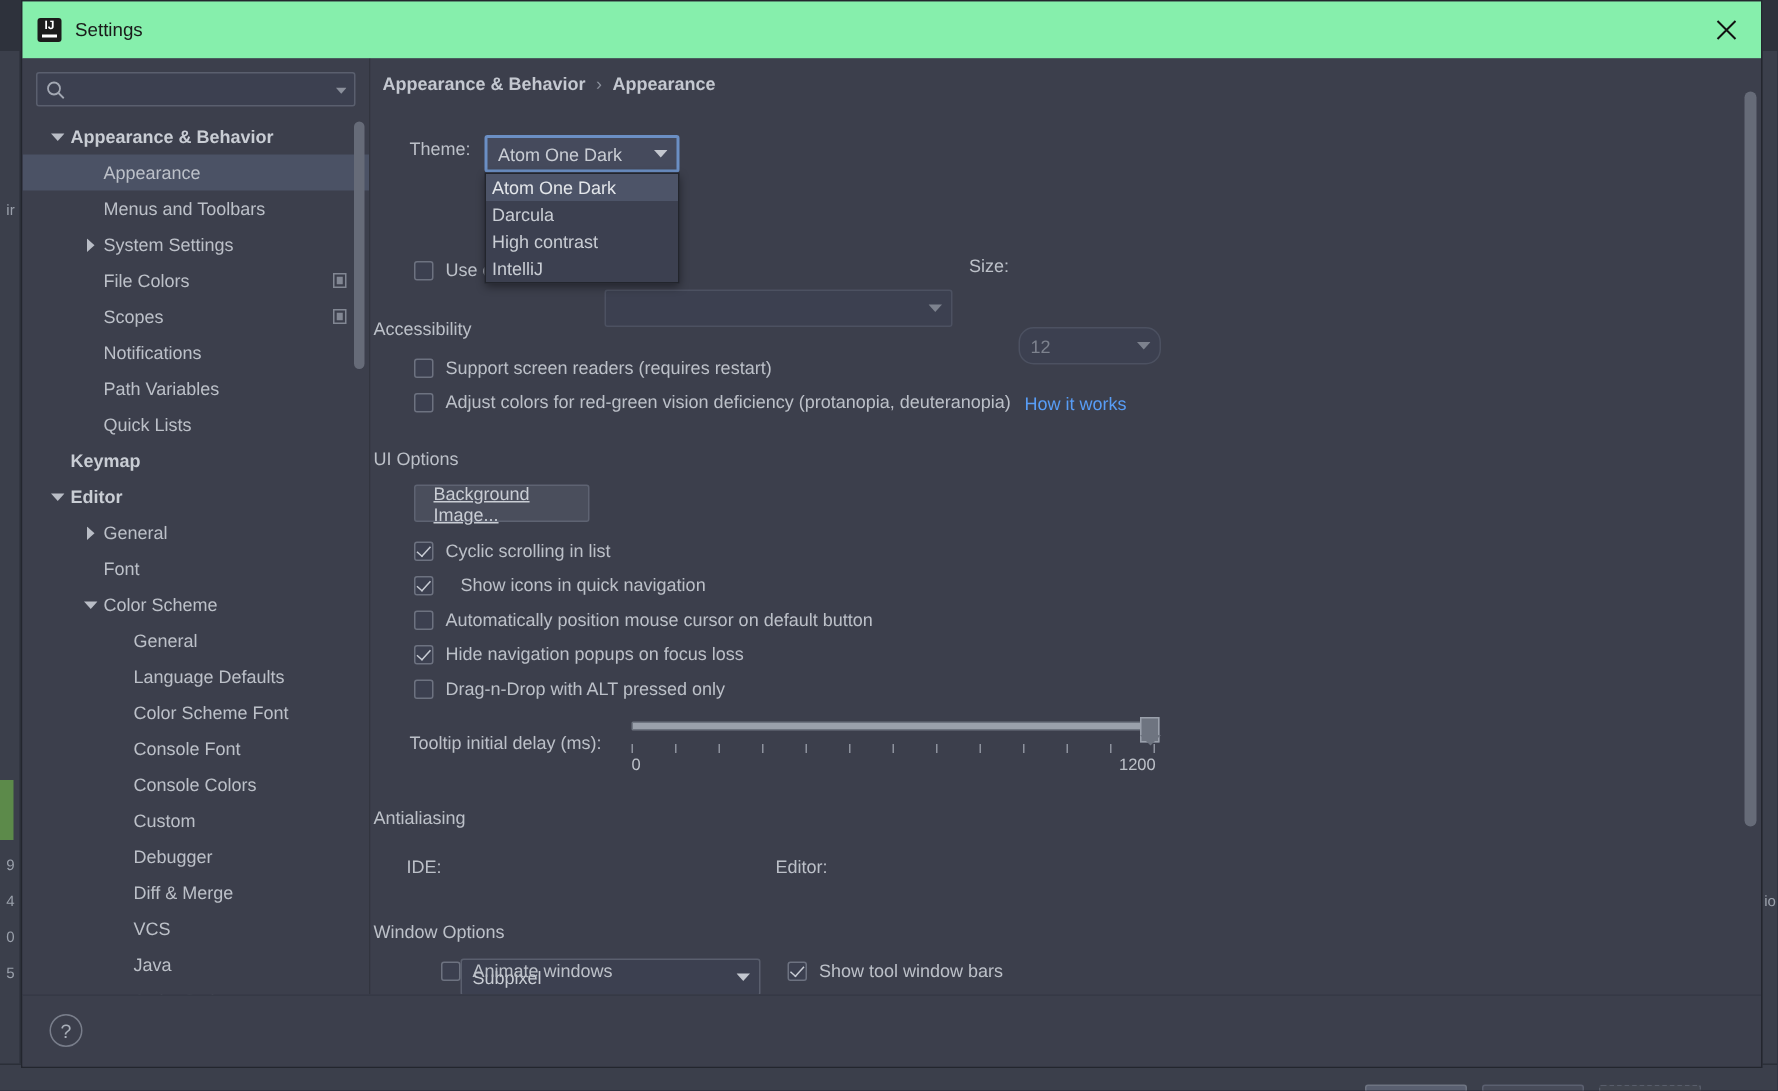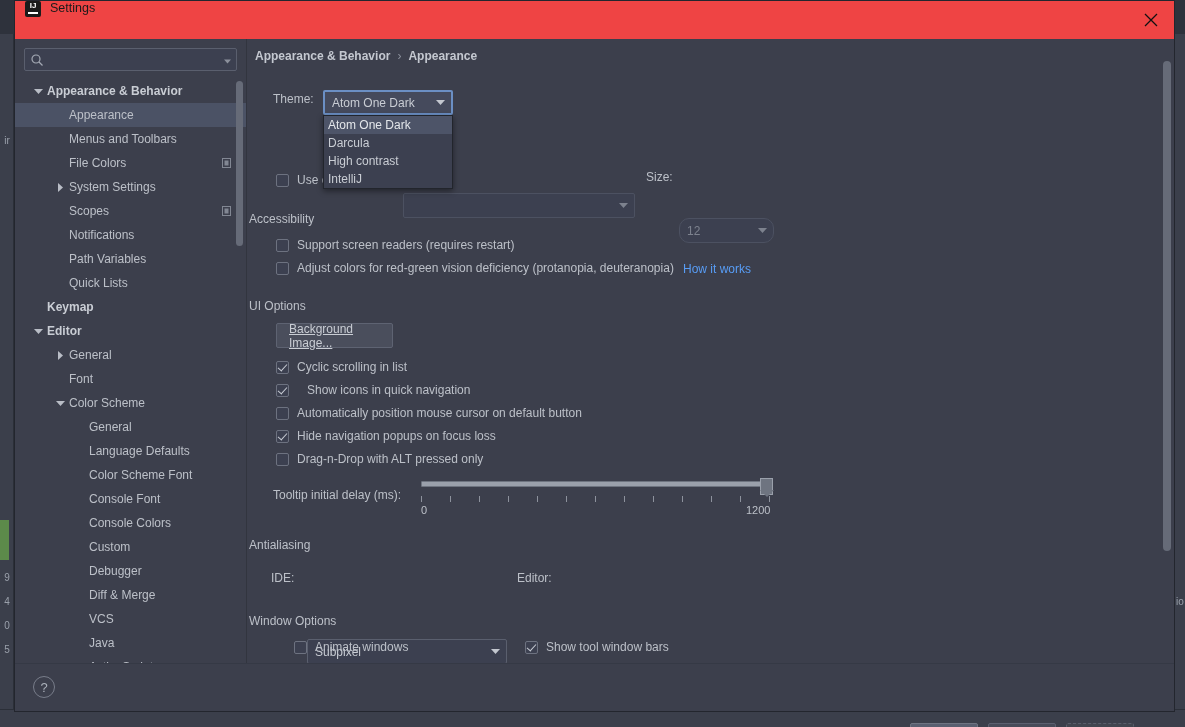--- a/index.html
+++ b/index.html
@@ -50,22 +50,22 @@
 
   
   .dialog {
     position: absolute; left: 14px; top: 0px;
     width: 1161px; height: 712px;
     background: #3c3f4c;
     border: 1px solid #23262e;
     display: flex; flex-direction: column;
   }
   .titlebar {
-    height: 38px; background: #ef4444;
-    display: flex; align-items: flex-start;
+    height: 38px; background: #86efac;
+    display: flex; align-items: center;
     flex: 0 0 38px;
     position: relative;
   }
   .title-icon {
     width: 16px; height: 16px; margin-left: 10px; margin-right: 9px;
     background: #1b1b1b;
     border-radius: 2px;
     position: relative; flex: 0 0 16px;
   }
   .title-icon::before {
@@ -428,35 +428,35 @@
               <span class="twisty"></span>
               <span class="tree-label">Appearance</span>
             </div>
             <div class="tree-row">
               <div style="width: 38px; flex: 0 0 38px;"></div>
               <span class="twisty"></span>
               <span class="tree-label">Menus and Toolbars</span>
             </div>
             <div class="tree-row">
               <div style="width: 38px; flex: 0 0 38px;"></div>
+              <span class="twisty">
+                <svg width="7" height="9" viewBox="0 0 7 9">
+                  <path d="M1 0 L6 4.5 L1 9 Z" fill="#b9bdc6"></path>
+                </svg>
+              </span>
+              <span class="tree-label">System Settings</span>
+            </div>
+            <div class="tree-row">
+              <div style="width: 38px; flex: 0 0 38px;"></div>
               <span class="twisty"></span>
               <span class="tree-label">File Colors</span>
               <span class="tree-badge"><svg width="11" height="11" viewBox="0 0 11 11">
                   <rect x="1.5" y="1" width="8" height="9" stroke="#9aa0ab" fill="none" stroke-width="1"></rect>
                   <rect x="3.5" y="3" width="4" height="5" fill="#9aa0ab"></rect>
                 </svg></span>
-            </div>
-            <div class="tree-row">
-              <div style="width: 38px; flex: 0 0 38px;"></div>
-              <span class="twisty">
-                <svg width="7" height="9" viewBox="0 0 7 9">
-                  <path d="M1 0 L6 4.5 L1 9 Z" fill="#b9bdc6"></path>
-                </svg>
-              </span>
-              <span class="tree-label">System Settings</span>
             </div>
             <div class="tree-row">
               <div style="width: 38px; flex: 0 0 38px;"></div>
               <span class="twisty"></span>
               <span class="tree-label">Scopes</span>
               <span class="tree-badge"><svg width="11" height="11" viewBox="0 0 11 11">
                   <rect x="1.5" y="1" width="8" height="9" stroke="#9aa0ab" fill="none" stroke-width="1"></rect>
                   <rect x="3.5" y="3" width="4" height="5" fill="#9aa0ab"></rect>
                 </svg></span>
             </div>

